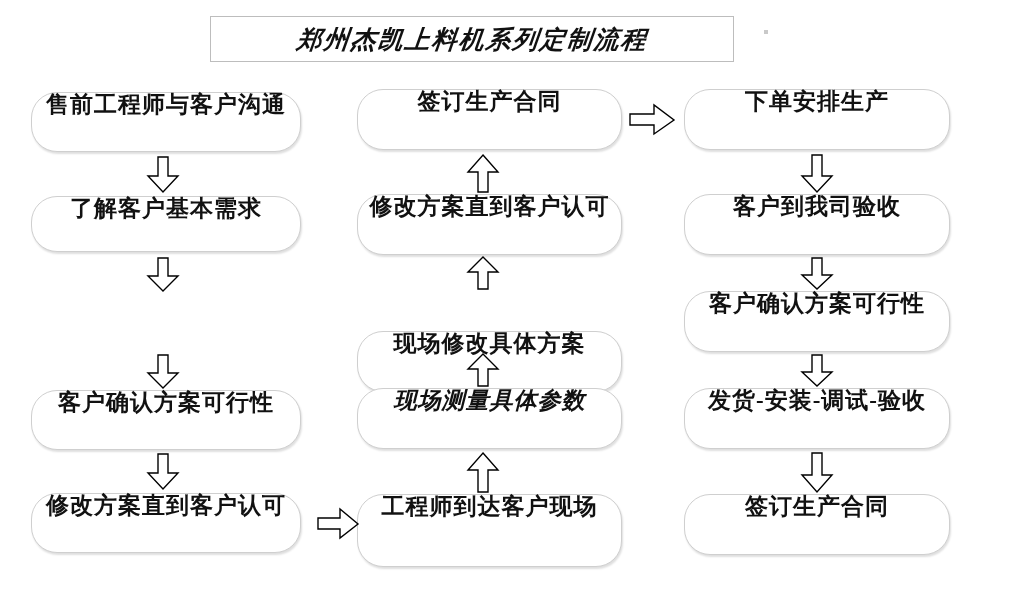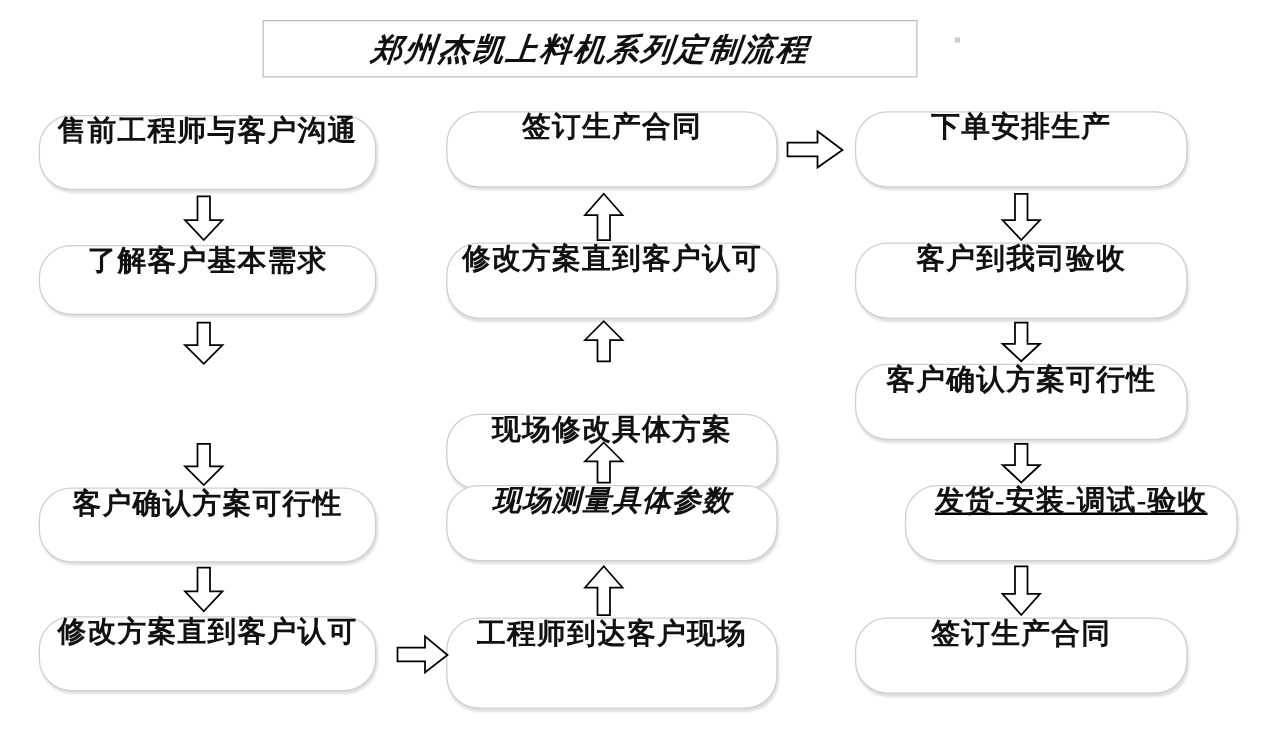--- a/index.html
+++ b/index.html
@@ -172,21 +172,21 @@
 
   <div class="node" style="left:684px; top:89px;  width:266px; height:61px;">
     <span class="node-label">下单安排生产</span>
   </div>
   <div class="node" style="left:684px; top:194px; width:266px; height:61px;">
     <span class="node-label">客户到我司验收</span>
   </div>
   <div class="node" style="left:684px; top:291px; width:266px; height:61px;">
     <span class="node-label">客户确认方案可行性</span>
   </div>
-  <div class="node" style="left:724px; top:388px; width:266px; height:61px;text-decoration:underline;">
+  <div class="node" style="left:684px; top:388px; width:266px; height:61px;">
     <span class="node-label">发货-安装-调试-验收</span>
   </div>
   <div class="node" style="left:684px; top:494px; width:266px; height:61px;">
     <span class="node-label">签订生产合同</span>
   </div>
 
   <div class="arrow" style="left:800px; top:155px;">
     <svg width="34" height="38" viewBox="0 0 34 38">
         <polygon points="12,0 22,0 22,21 32,21 17,37 2,21 12,21"></polygon>
       </svg>

